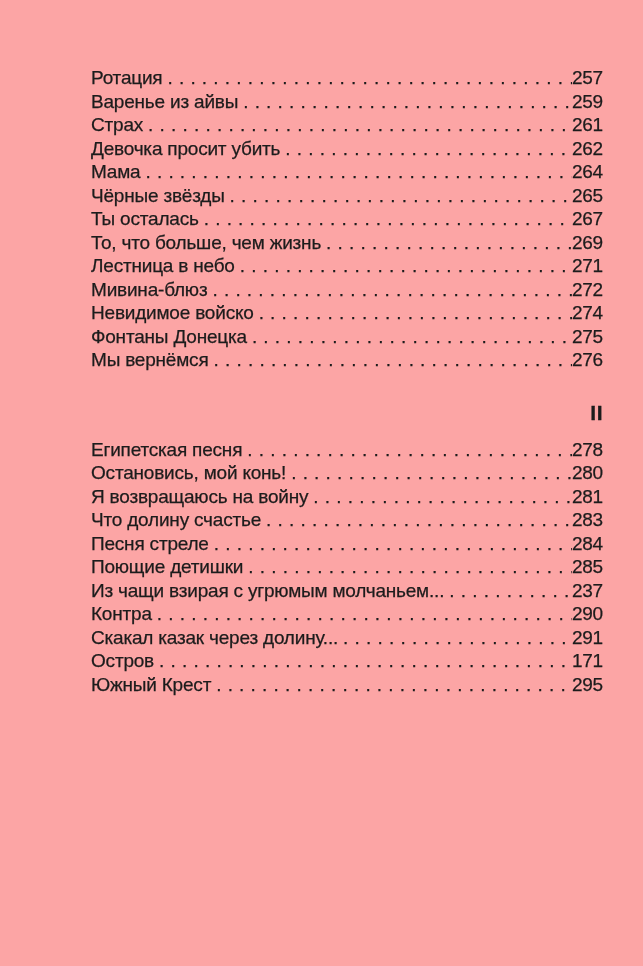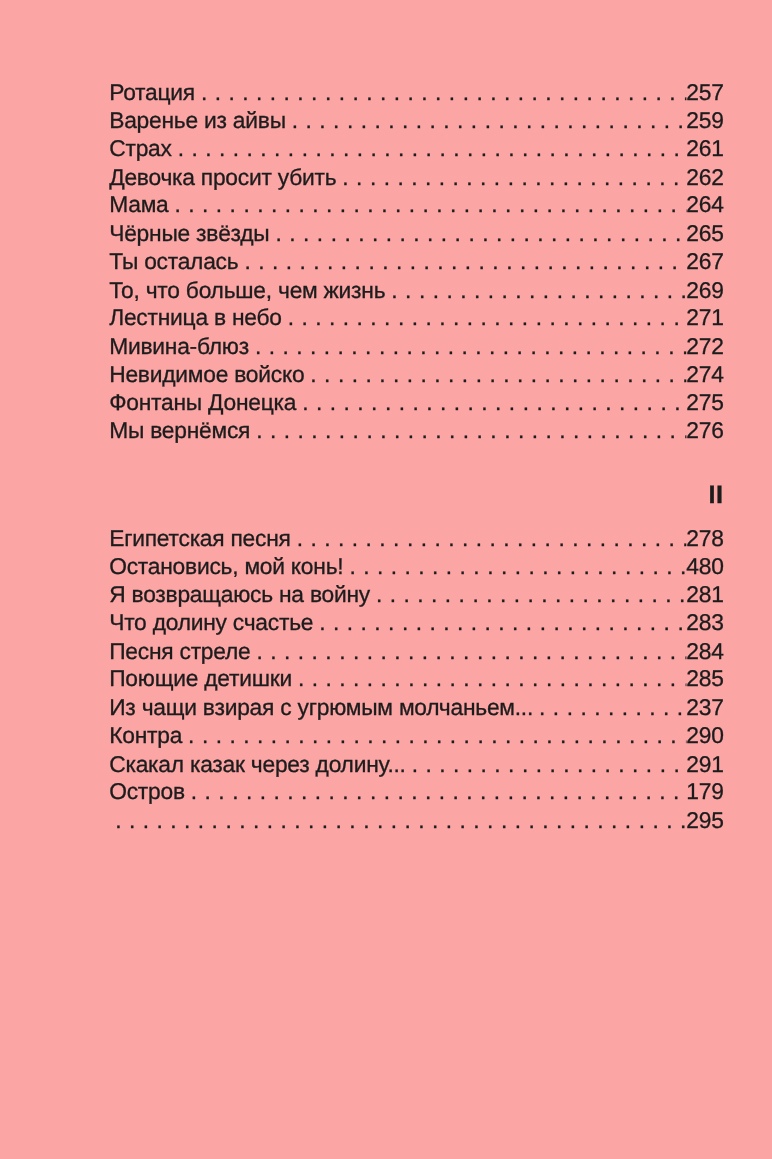--- a/index.html
+++ b/index.html
@@ -140,21 +140,21 @@
       <div class="toc-section">
         <div class="section-heading">II</div>
         <div class="toc-row">
           <span class="title">Египетская песня</span>
           <span class="leader">............................................................</span>
           <span class="pageno">278</span>
         </div>
         <div class="toc-row">
           <span class="title">Остановись, мой конь!</span>
           <span class="leader">............................................................</span>
-          <span class="pageno">480</span>
+          <span class="pageno">280</span>
         </div>
         <div class="toc-row">
           <span class="title">Я возвращаюсь на войну</span>
           <span class="leader">............................................................</span>
           <span class="pageno">281</span>
         </div>
         <div class="toc-row">
           <span class="title">Что долину счастье</span>
           <span class="leader">............................................................</span>
           <span class="pageno">283</span>
@@ -180,21 +180,22 @@
           <span class="pageno">290</span>
         </div>
         <div class="toc-row">
           <span class="title">Скакал казак через долину...</span>
           <span class="leader">............................................................</span>
           <span class="pageno">291</span>
         </div>
         <div class="toc-row">
           <span class="title">Остров</span>
           <span class="leader">............................................................</span>
-          <span class="pageno">179</span>
-        </div>
-        <div class="toc-row">
+          <span class="pageno">171</span>
+        </div>
+        <div class="toc-row">
+          <span class="title">Южный Крест</span>
           <span class="leader">............................................................</span>
           <span class="pageno">295</span>
         </div>
       </div>
     </div>
 </div>
 
 </body></html>

